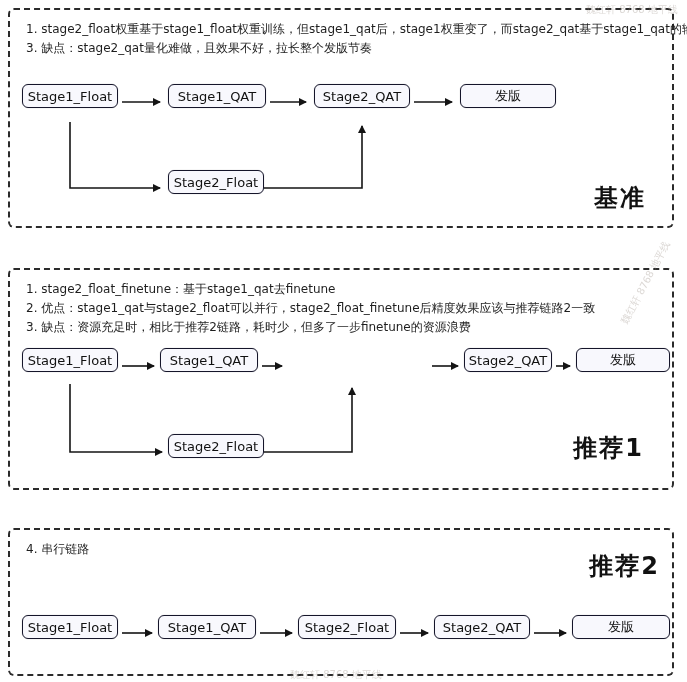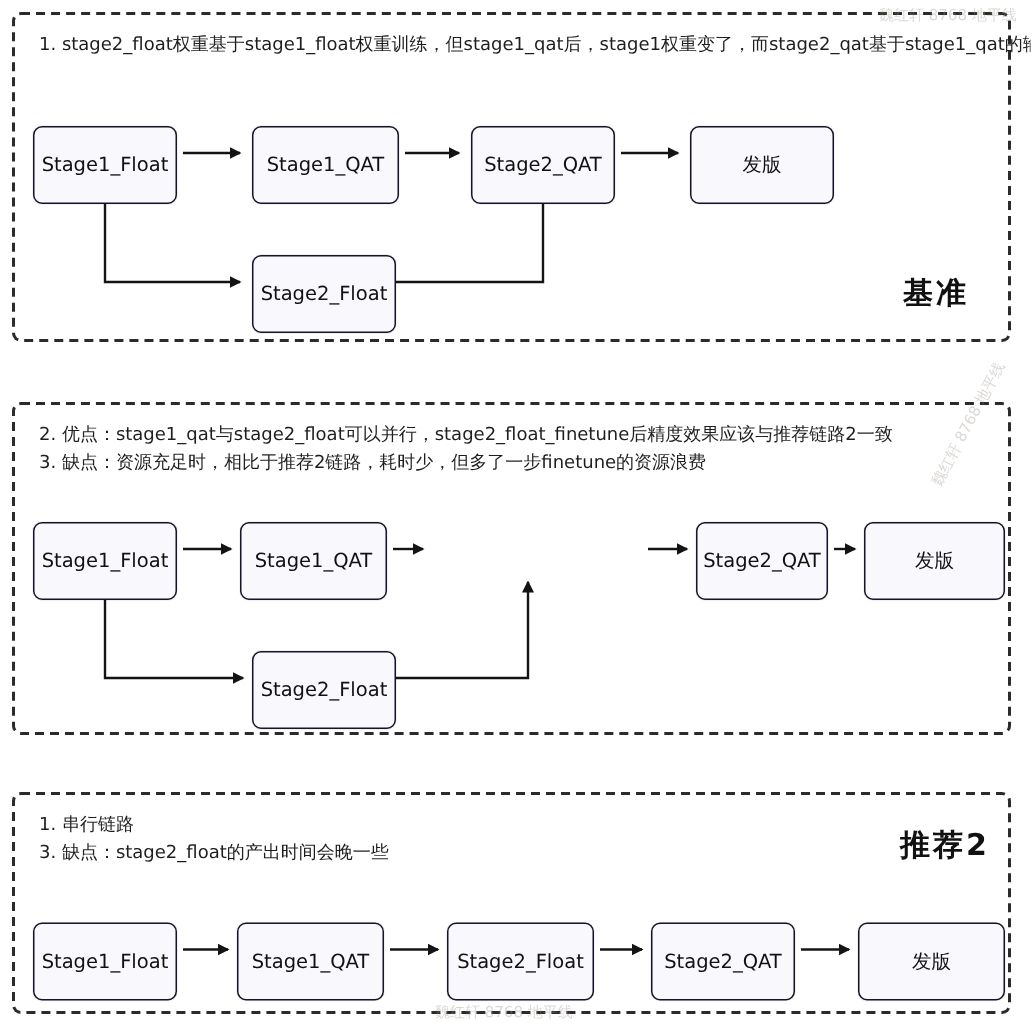--- a/index.html
+++ b/index.html
@@ -9,43 +9,44 @@
     color:#1c1c1c;overflow:hidden;
   }
   .panel{
     position:absolute;left:8px;width:666px;
     border:2px dashed #2b2b2b;border-radius:6px;
     box-sizing:border-box;background:#ffffff;
   }
   .notes{position:absolute;left:16px;top:10px;right:16px;}
   .note{font-size:12px;line-height:19px;white-space:nowrap;color:#1e1e1e;}
   .node{
-    position:absolute;height:52px;box-sizing:border-box;
+    position:absolute;height:24px;box-sizing:border-box;
     border:1.6px solid #15152a;border-radius:6px;background:#f8f8fd;
     display:flex;align-items:center;justify-content:center;
     font-size:13px;color:#111;white-space:nowrap;
     box-shadow:0 0 0 0.5px rgba(21,21,42,0.08);
   }
   .arrows{position:absolute;left:0;top:0;pointer-events:none;}
   .arrows line,.arrows polyline{stroke:#141414;stroke-width:1.6;fill:none;}
   .tag{
-    position:absolute;font-size:20px;font-weight:bold;color:#111;
+    position:absolute;font-size:24px;font-weight:bold;color:#111;
     letter-spacing:2px;white-space:nowrap;
   }
   .watermark{
     position:absolute;font-size:10px;color:#9a8f86;opacity:0.35;
     white-space:nowrap;pointer-events:none;
   }
 </style>
 </head>
 <body>
 
 <section class="panel" style="top:8px;height:220px;">
   <div class="notes">
     <div class="note">1. stage2_float权重基于stage1_float权重训练，但stage1_qat后，stage1权重变了，而stage2_qat基于stage1_qat的输出去量化</div>
+    <div class="note">3. 缺点：stage2_qat量化难做，且效果不好，拉长整个发版节奏</div>
   </div>
 
   <svg class="arrows" width="666" height="216" viewBox="0 0 666 216">
     <defs>
       <marker id="ah1" markerWidth="9" markerHeight="9" refX="7" refY="4" orient="auto" markerUnits="userSpaceOnUse">
         <path d="M0,0 L8,4 L0,8 z" fill="#141414"></path>
       </marker>
     </defs>
     <line x1="112" y1="92" x2="150" y2="92" marker-end="url(#ah1)"></line>
     <line x1="260" y1="92" x2="296" y2="92" marker-end="url(#ah1)"></line>
@@ -58,20 +59,21 @@
   <div class="node" style="left:158px;top:74px;width:98px;">Stage1_QAT</div>
   <div class="node" style="left:304px;top:74px;width:96px;">Stage2_QAT</div>
   <div class="node" style="left:450px;top:74px;width:96px;">发版</div>
   <div class="node" style="left:158px;top:160px;width:96px;">Stage2_Float</div>
 
   <div class="tag" style="right:26px;top:172px;">基准</div>
 </section>
 
 <section class="panel" style="top:268px;height:222px;">
   <div class="notes">
+    <div class="note">1. stage2_float_finetune：基于stage1_qat去finetune</div>
     <div class="note">2. 优点：stage1_qat与stage2_float可以并行，stage2_float_finetune后精度效果应该与推荐链路2一致</div>
     <div class="note">3. 缺点：资源充足时，相比于推荐2链路，耗时少，但多了一步finetune的资源浪费</div>
   </div>
 
   <svg class="arrows" width="666" height="218" viewBox="0 0 666 218">
     <defs>
       <marker id="ah2" markerWidth="9" markerHeight="9" refX="7" refY="4" orient="auto" markerUnits="userSpaceOnUse">
         <path d="M0,0 L8,4 L0,8 z" fill="#141414"></path>
       </marker>
     </defs>
@@ -82,26 +84,26 @@
     <polyline points="60,114 60,182 152,182" marker-end="url(#ah2)"></polyline>
     <polyline points="254,182 342,182 342,118" marker-end="url(#ah2)"></polyline>
   </svg>
 
   <div class="node" style="left:12px;top:78px;width:96px;">Stage1_Float</div>
   <div class="node" style="left:150px;top:78px;width:98px;">Stage1_QAT</div>
   <div class="node" style="left:454px;top:78px;width:88px;">Stage2_QAT</div>
   <div class="node" style="left:566px;top:78px;width:94px;">发版</div>
   <div class="node" style="left:158px;top:164px;width:96px;">Stage2_Float</div>
 
+  <div class="tag" style="right:28px;top:162px;">推荐1</div>
 </section>
 
 <section class="panel" style="top:528px;height:148px;">
   <div class="notes">
-    <div class="note">1. 串行链路</div>
-    <div class="note">3. 缺点：stage2_float的产出时间会晚一些</div>
+    <div class="note">4. 串行链路</div>
   </div>
 
   <svg class="arrows" width="666" height="144" viewBox="0 0 666 144">
     <defs>
       <marker id="ah3" markerWidth="9" markerHeight="9" refX="7" refY="4" orient="auto" markerUnits="userSpaceOnUse">
         <path d="M0,0 L8,4 L0,8 z" fill="#141414"></path>
       </marker>
     </defs>
     <line x1="112" y1="103" x2="142" y2="103" marker-end="url(#ah3)"></line>
     <line x1="250" y1="103" x2="282" y2="103" marker-end="url(#ah3)"></line>

